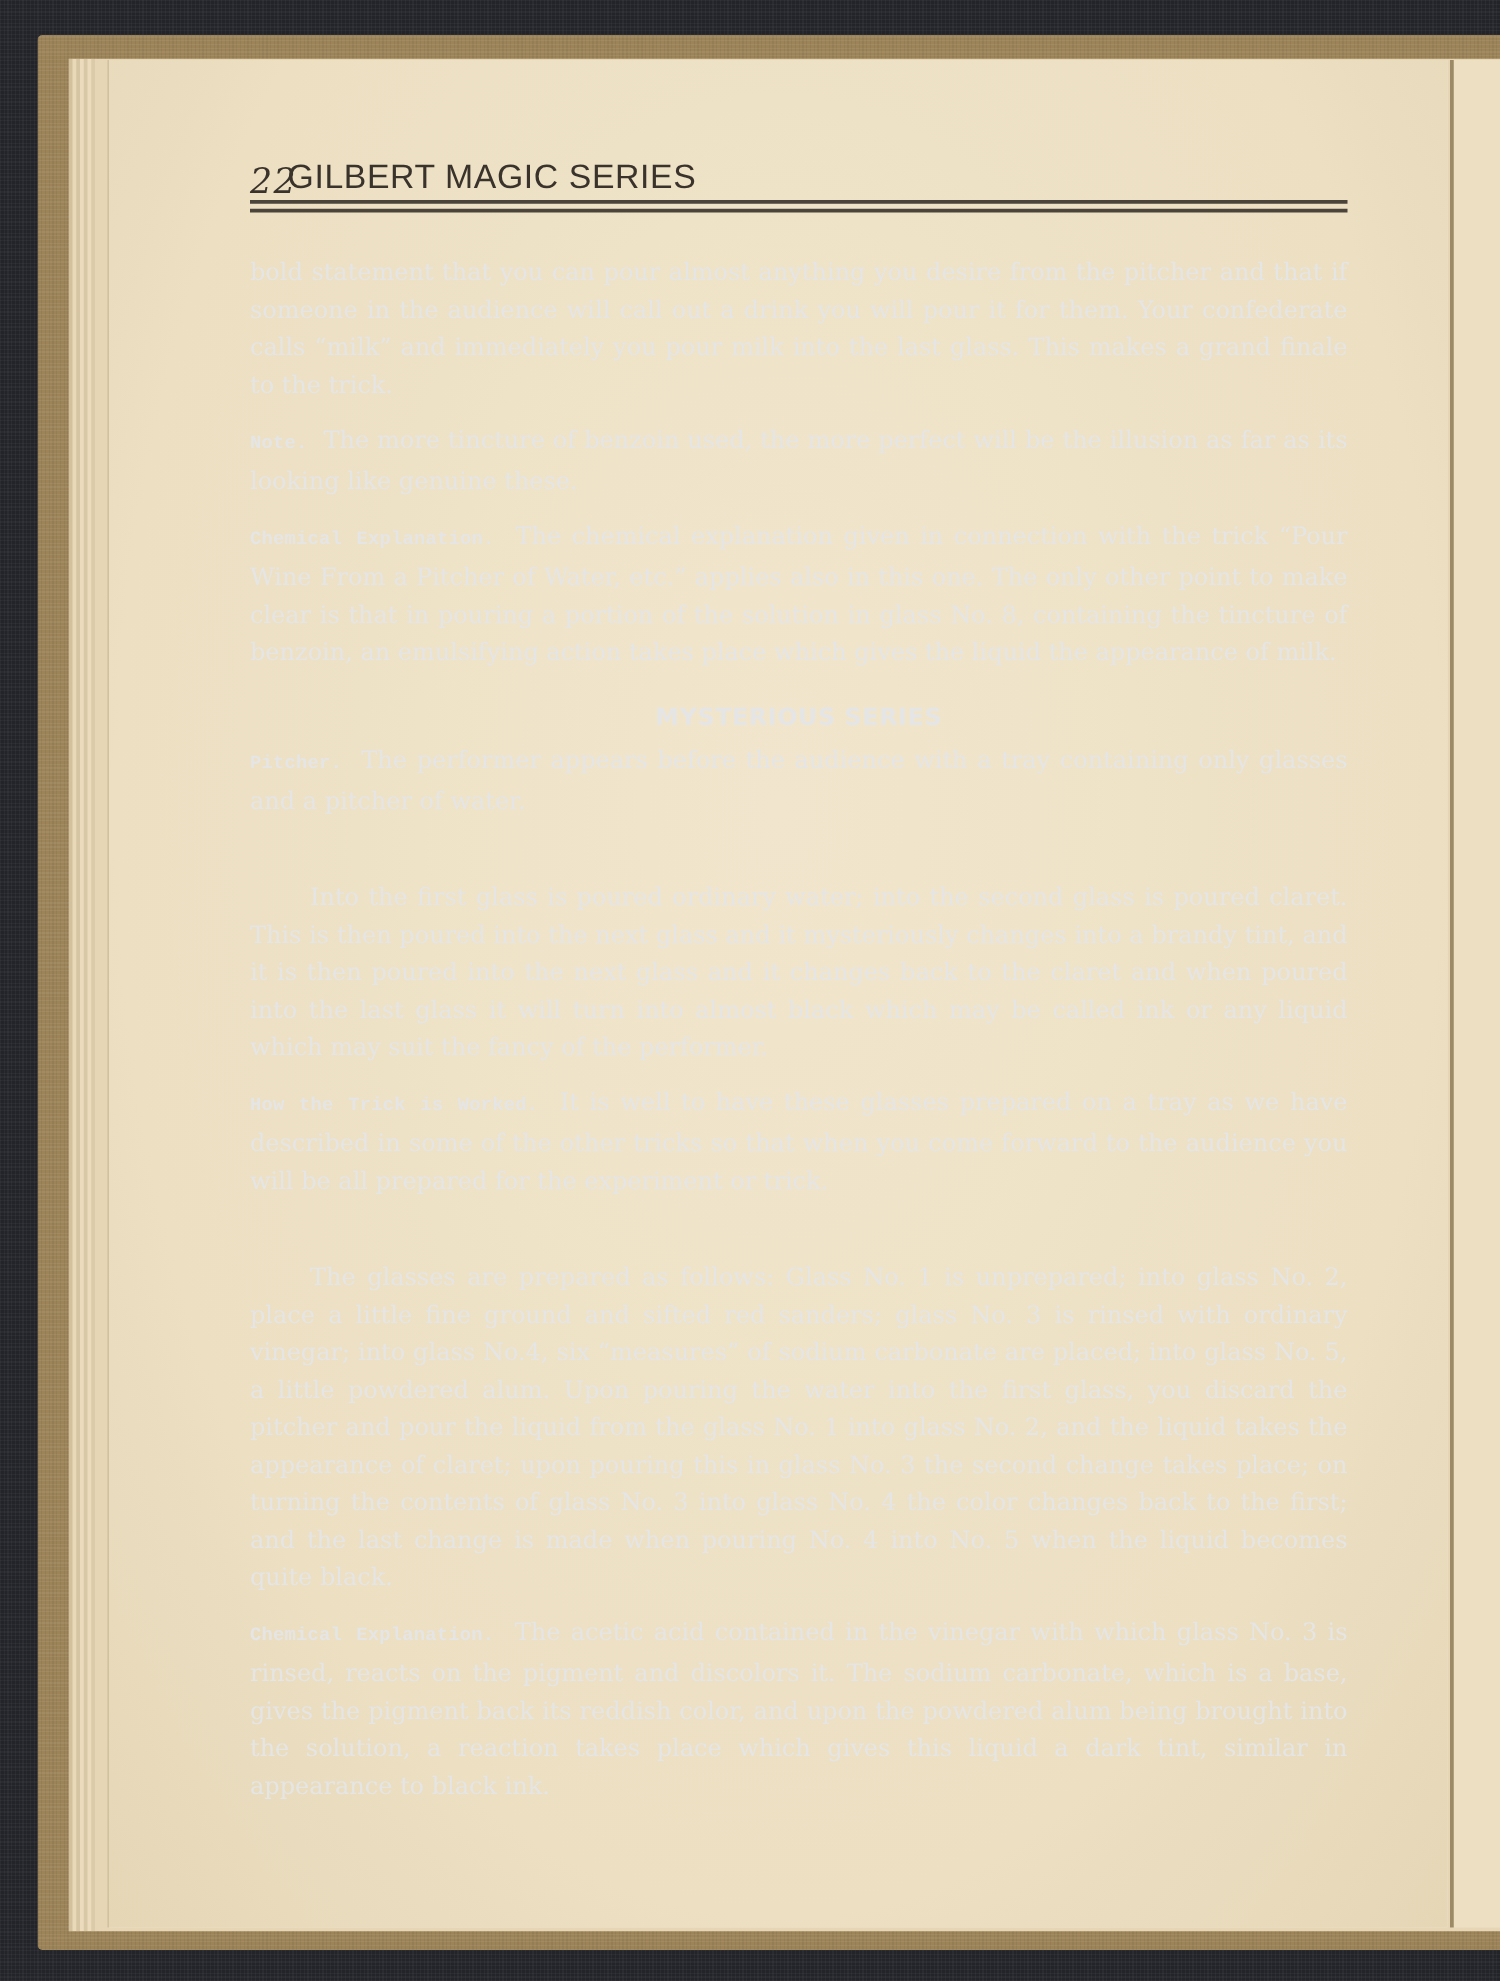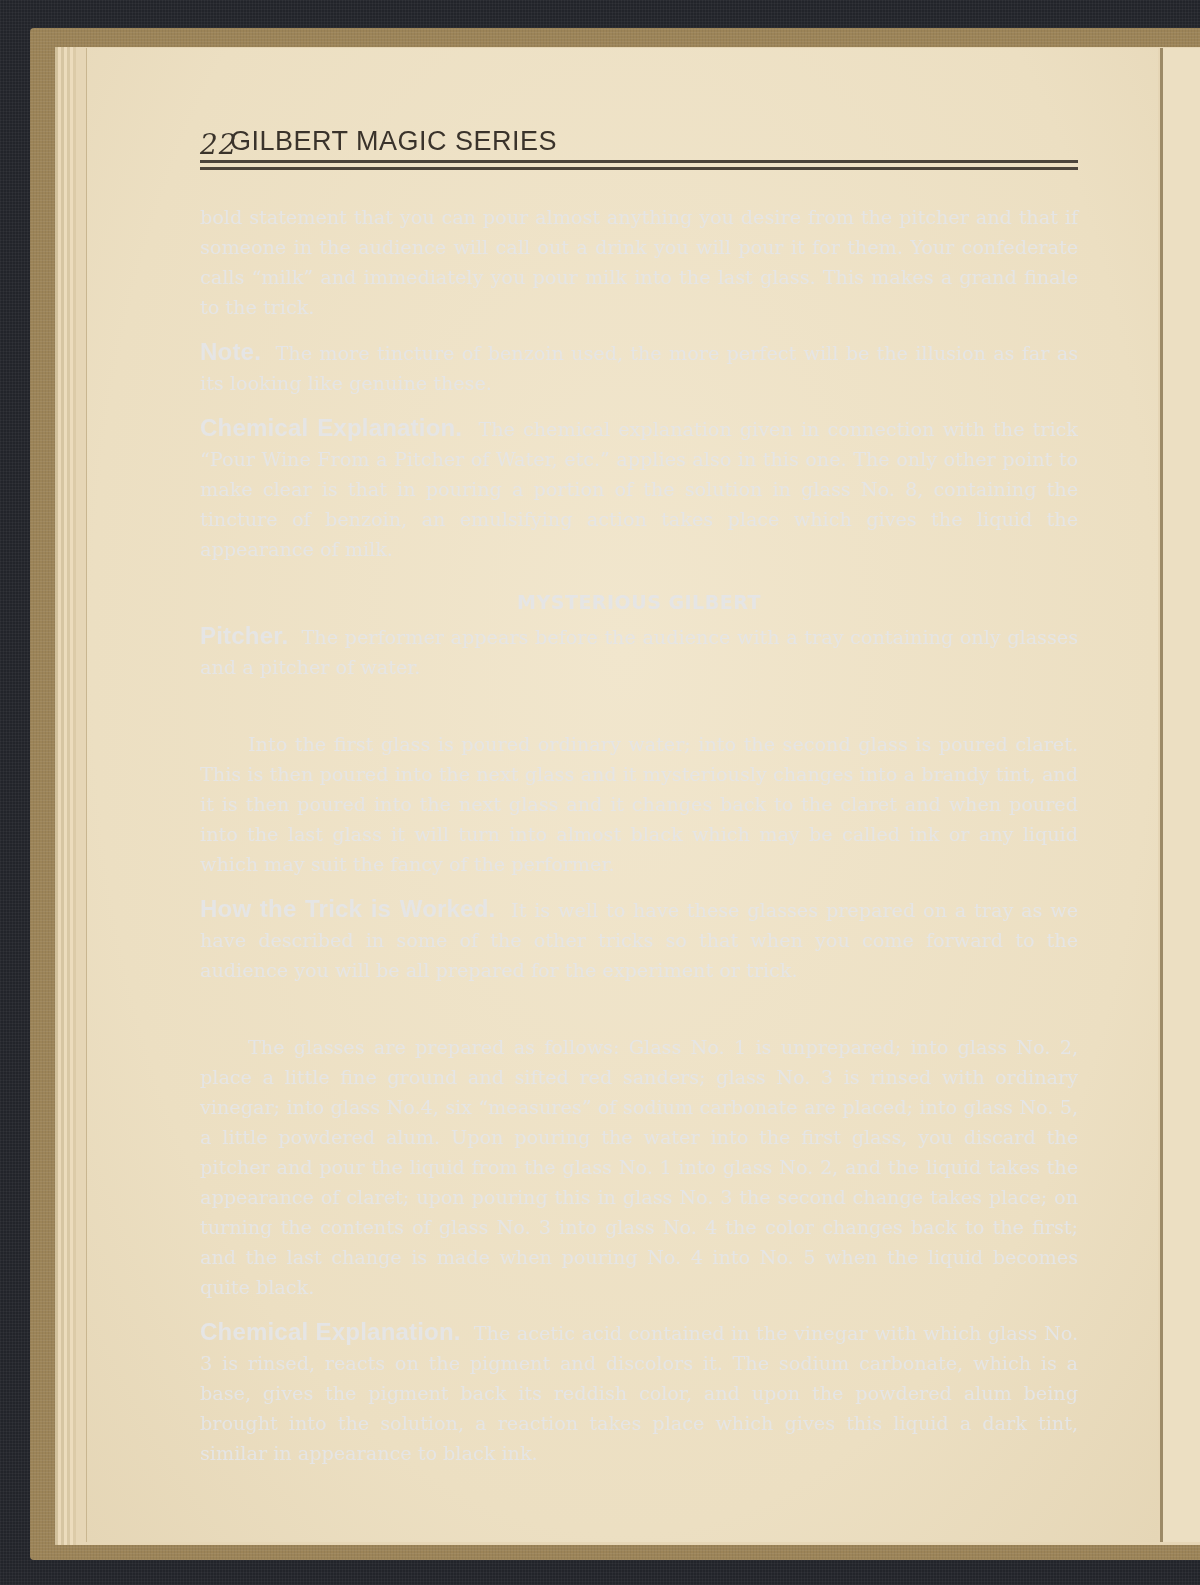--- a/index.html
+++ b/index.html
@@ -83,23 +83,23 @@
     text-align: justify;
   }
   .body-text p {
     margin: 0 0 14px 0;
     text-align: justify;
     text-align-last: left;
   }
   .body-text p.cont { margin-top: -14px; }
   .body-text p.indent { text-indent: 48px; margin-top: 47px; }
   .lead {
-    font-family: Liberation Sans, sans-serif;
+    font-family: Liberation Mono, monospace;
     font-weight: bold;
-    font-size: 24px;
+    font-size: 15px;
     letter-spacing: 0.2px;
     margin-top: 28px;
   }
   .section-heading {
     text-align: center !important;
     text-align-last: center !important;
     font-family: "DejaVu Sans", "Liberation Sans", sans-serif;
     font-weight: bold;
     font-size: 19px;
     letter-spacing: 0.5px;
@@ -127,21 +127,21 @@
   <p>bold statement that you can pour almost anything you desire from the pitcher and that if someone in the audience will call out a drink you will pour it for them. Your confederate calls “milk” and immediately you pour milk into the last glass.  This makes a grand finale to the trick.</p>
 
   <p>
     <span class="lead">Note.</span>&nbsp;&nbsp;<span>The more tincture of benzoin used, the more perfect will be the illusion as far as its looking like genuine these.</span>
   </p>
 
   <p>
     <span class="lead">Chemical Explanation.</span>&nbsp;&nbsp;<span>The chemical explanation given in connection with the trick “Pour Wine From a Pitcher of Water, etc.” applies also in this one. The only other point to make clear is that in pouring a portion of the solution in glass No. 8, containing the tincture of benzoin, an emulsifying action takes place which gives the liquid the appearance of milk.</span>
   </p>
 
-  <p class="section-heading">MYSTERIOUS GILBERT</p>
+  <p class="section-heading">MYSTERIOUS SERIES</p>
 
   <p>
     <span class="lead">Pitcher.</span>&nbsp;&nbsp;<span>The performer appears before the audience with a tray containing only glasses and a pitcher of water.</span>
   </p>
   <p class="cont indent">Into the first glass is poured ordinary water;  into the second glass is poured claret.  This is then poured into the next glass and it mysteriously changes into a brandy tint, and it is then poured into the next glass and it changes back to the claret and when poured into the last glass it will turn into almost black which may be called ink or any liquid which may suit the fancy of the performer.</p>
 
   <p>
     <span class="lead">How the Trick is Worked.</span>&nbsp;&nbsp;<span>It is well to have these glasses prepared on a tray as we have described in some of the other tricks so that when you come forward to the audience you will be all prepared for the experiment or trick.</span>
   </p>
   <p class="cont indent">The glasses are prepared as follows:  Glass No. 1 is unprepared;  into glass No. 2, place a little fine ground and sifted red sanders;  glass No. 3 is rinsed with ordinary vinegar;  into glass No.4, six “measures” of sodium carbonate are placed; into glass No. 5, a little powdered alum.  Upon pouring the water into the first glass, you discard the pitcher and pour the liquid from the glass No. 1 into glass No. 2, and the liquid takes the appearance of claret; upon pouring this in glass No. 3 the second change takes place;  on turning the contents of glass No. 3 into glass No. 4 the color changes back to the first;  and the last change is made when pouring No. 4 into No. 5 when the liquid becomes quite black.</p>

